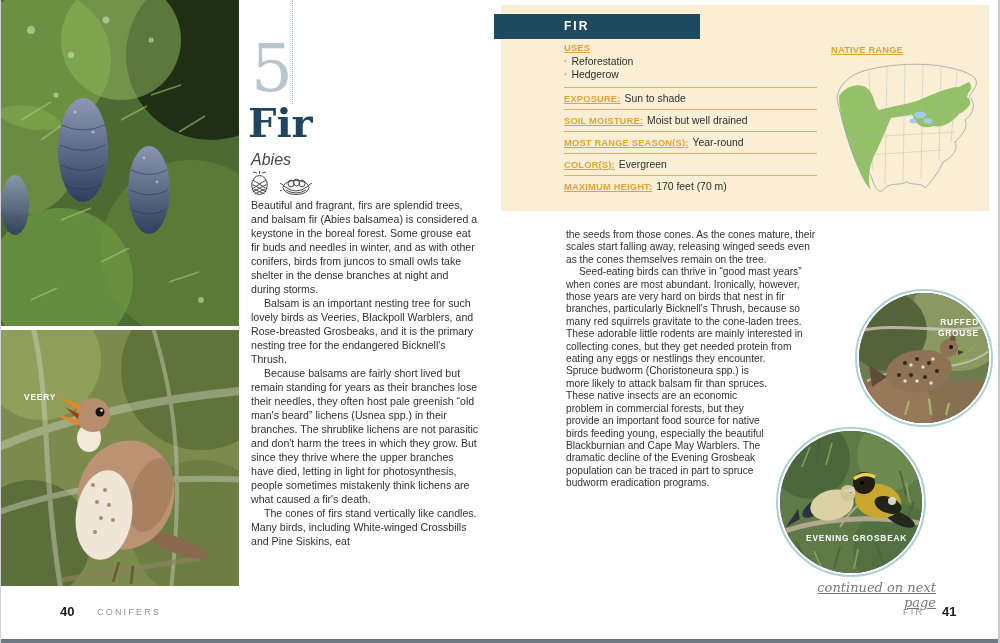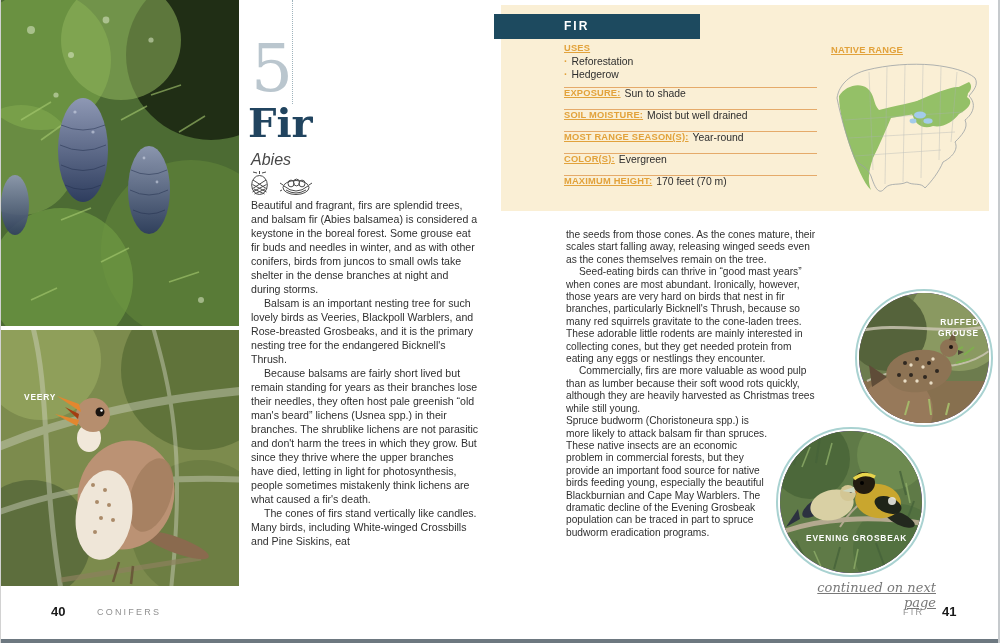--- a/index.html
+++ b/index.html
@@ -32,37 +32,37 @@
   
   .infobox{position:absolute;left:500px;top:5px;width:488px;height:206px;background:var(--cream,#faefd5);}
   .banner{position:absolute;left:493px;top:14px;width:206px;height:25px;background:var(--navy,#1d4a5f);
           color:#fff;font-weight:bold;font-size:12px;letter-spacing:2px;line-height:25px;padding-left:70px;box-sizing:border-box;}
   .info-content{position:absolute;left:563px;top:41px;width:253px;}
   .info-label{font-weight:bold;font-size:9.3px;letter-spacing:.2px;color:var(--gold,#e2a23b);text-decoration:underline;}
   .uses{padding-bottom:6px;}
   .uses .info-label{line-height:14px;}
   .bullet{font-size:10.4px;line-height:13px;color:#2e2e2e;}
   .bullet .dot{color:var(--gold,#e2a23b);margin-right:4px;font-weight:bold;}
-  .info-row{border-top:1px solid var(--rule,#e5aa6a);height:21px;display:flex;align-items:flex-start;gap:4px;}
+  .info-row{border-top:1px solid var(--rule,#e5aa6a);height:21px;display:flex;align-items:center;gap:4px;}
   .info-value{font-size:10.4px;color:#2e2e2e;}
   .map-label{position:absolute;left:830px;top:45px;}
   .map{position:absolute;left:820px;top:58px;}
 
   
   .circle{position:absolute;border-radius:50%;background:#fff;border:2px solid #a9d2d1;padding:2px;box-sizing:border-box;z-index:2;}
   .circle-inner{width:100%;height:100%;border-radius:50%;overflow:hidden;position:relative;background:#6d28d9;}
   .circle-grouse{left:854px;top:289px;width:138px;height:138px;}
   .circle-grosbeak{left:775px;top:427px;width:150px;height:150px;}
   .grouse-label{right:10px;top:24px;width:56px;text-align:right;line-height:1.3;}
   .grosbeak-label{left:26px;bottom:30px;}
 
   
   .continued{position:absolute;left:800px;top:580px;width:135px;text-align:right;font-family:"DejaVu Serif",serif;font-style:italic;font-size:13px;color:#787878;text-decoration:underline;}
   .folio{position:absolute;font-weight:bold;font-size:13px;color:#191919;}
-  .folio-40{left:50px;top:604px;}
+  .folio-40{left:59px;top:604px;}
   .folio-41{left:941px;top:604px;text-align:center;}
   .running{position:absolute;font-size:9px;letter-spacing:2.2px;color:#919191;top:607px;}
   .running-left{left:96px;}
   .running-right{left:902px;}
 </style>
 </head>
 <body>
 
 <div class="page">
 
@@ -261,21 +261,20 @@
     <g fill="#a3cbea">
       <ellipse cx="99" cy="57" rx="6" ry="3.4"></ellipse>
         <ellipse cx="107" cy="63" rx="4.6" ry="2.8"></ellipse>
         <ellipse cx="92" cy="63" rx="3.4" ry="2.4"></ellipse>
     </g>
   </svg>
 
   <div class="col col-right">
     <p>the seeds from those cones. As the cones mature, their scales start falling away, releasing winged seeds even as the cones themselves remain on the tree.</p>
     <p>Seed-eating birds can thrive in “good mast years” when cones are most abundant. Ironically, however, those years are very hard on birds that nest in fir branches, particularly Bicknell's Thrush, because so many red squirrels gravitate to the cone-laden trees. These adorable little rodents are mainly interested in collecting cones, but they get needed protein from eating any eggs or nestlings they encounter.</p>
-    <p>Commercially, firs are more valuable as wood pulp than as lumber because their soft wood rots quickly, although they are heavily harvested as Christmas trees while still young.</p>
     <div class="wrap-spacer"></div>
     <p>Spruce budworm (Choristoneura spp.) is more likely to attack balsam fir than spruces. These native insects are an economic problem in commercial forests, but they provide an important food source for native birds feeding young, especially the beautiful Blackburnian and Cape May Warblers. The dramatic decline of the Evening Grosbeak population can be traced in part to spruce budworm eradication programs.</p>
   </div>
 
   <div class="circle circle-grouse">
     <div class="circle-inner">
       <svg width="130" height="130" viewBox="0 0 130 130">
         <rect width="130" height="130" fill="#6d7c4e"></rect>
         <circle cx="100" cy="28" r="50" fill="#8d9c64" opacity="0.9"></circle>
         <circle cx="28" cy="38" r="40" fill="#55633b"></circle>

